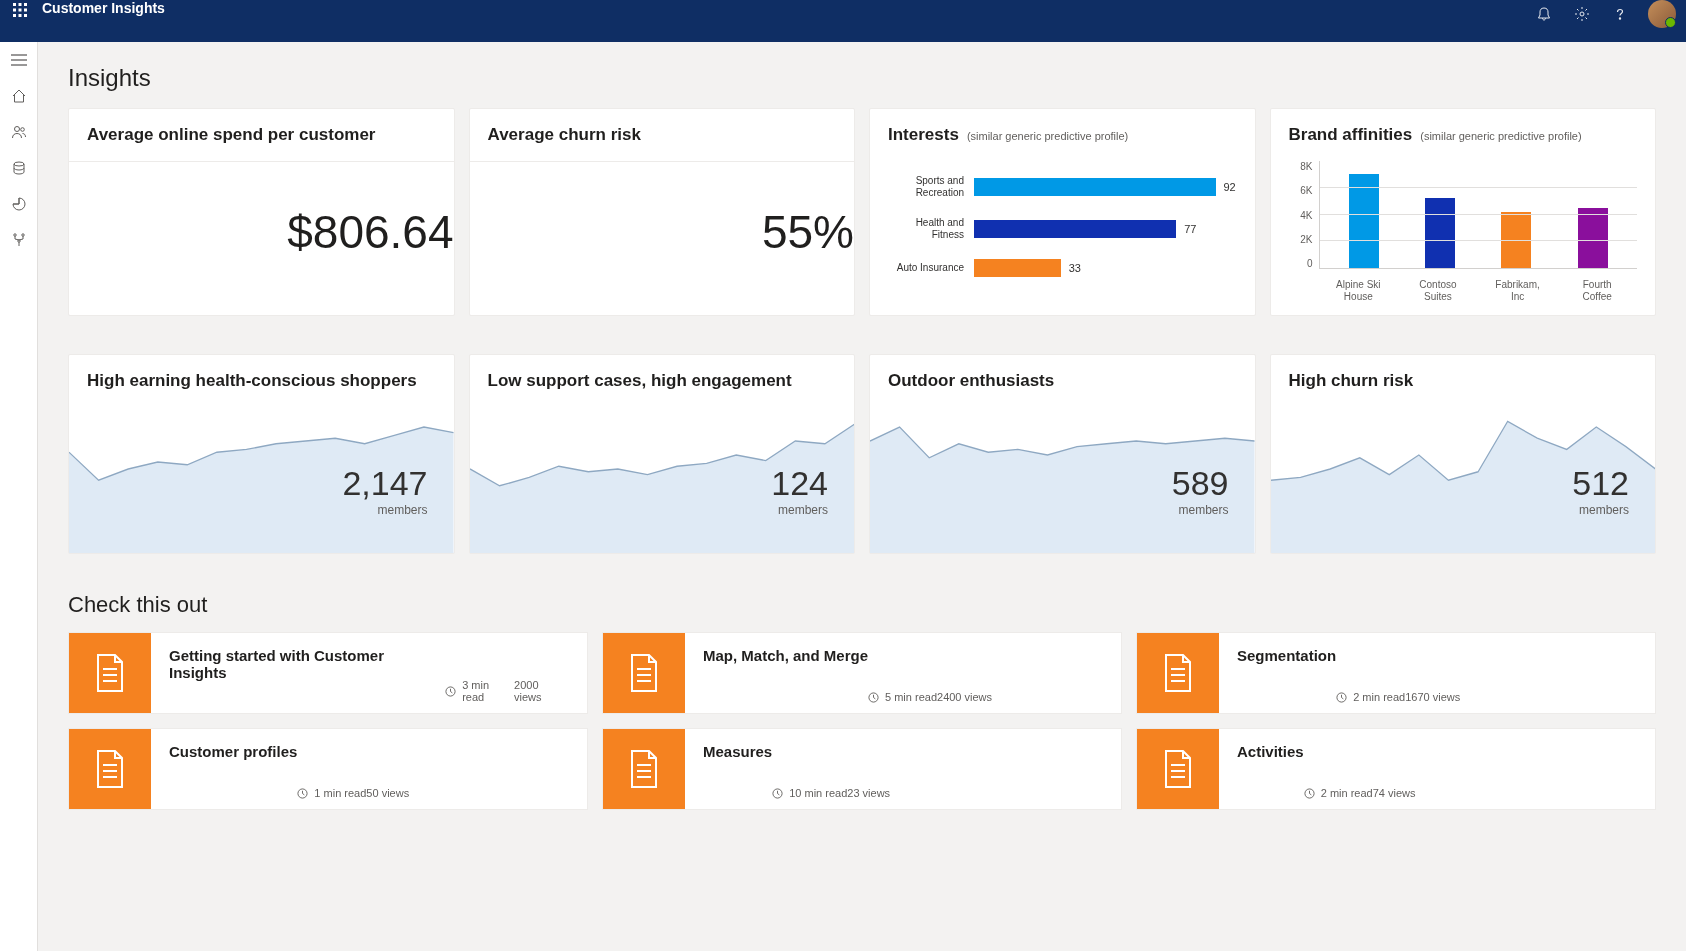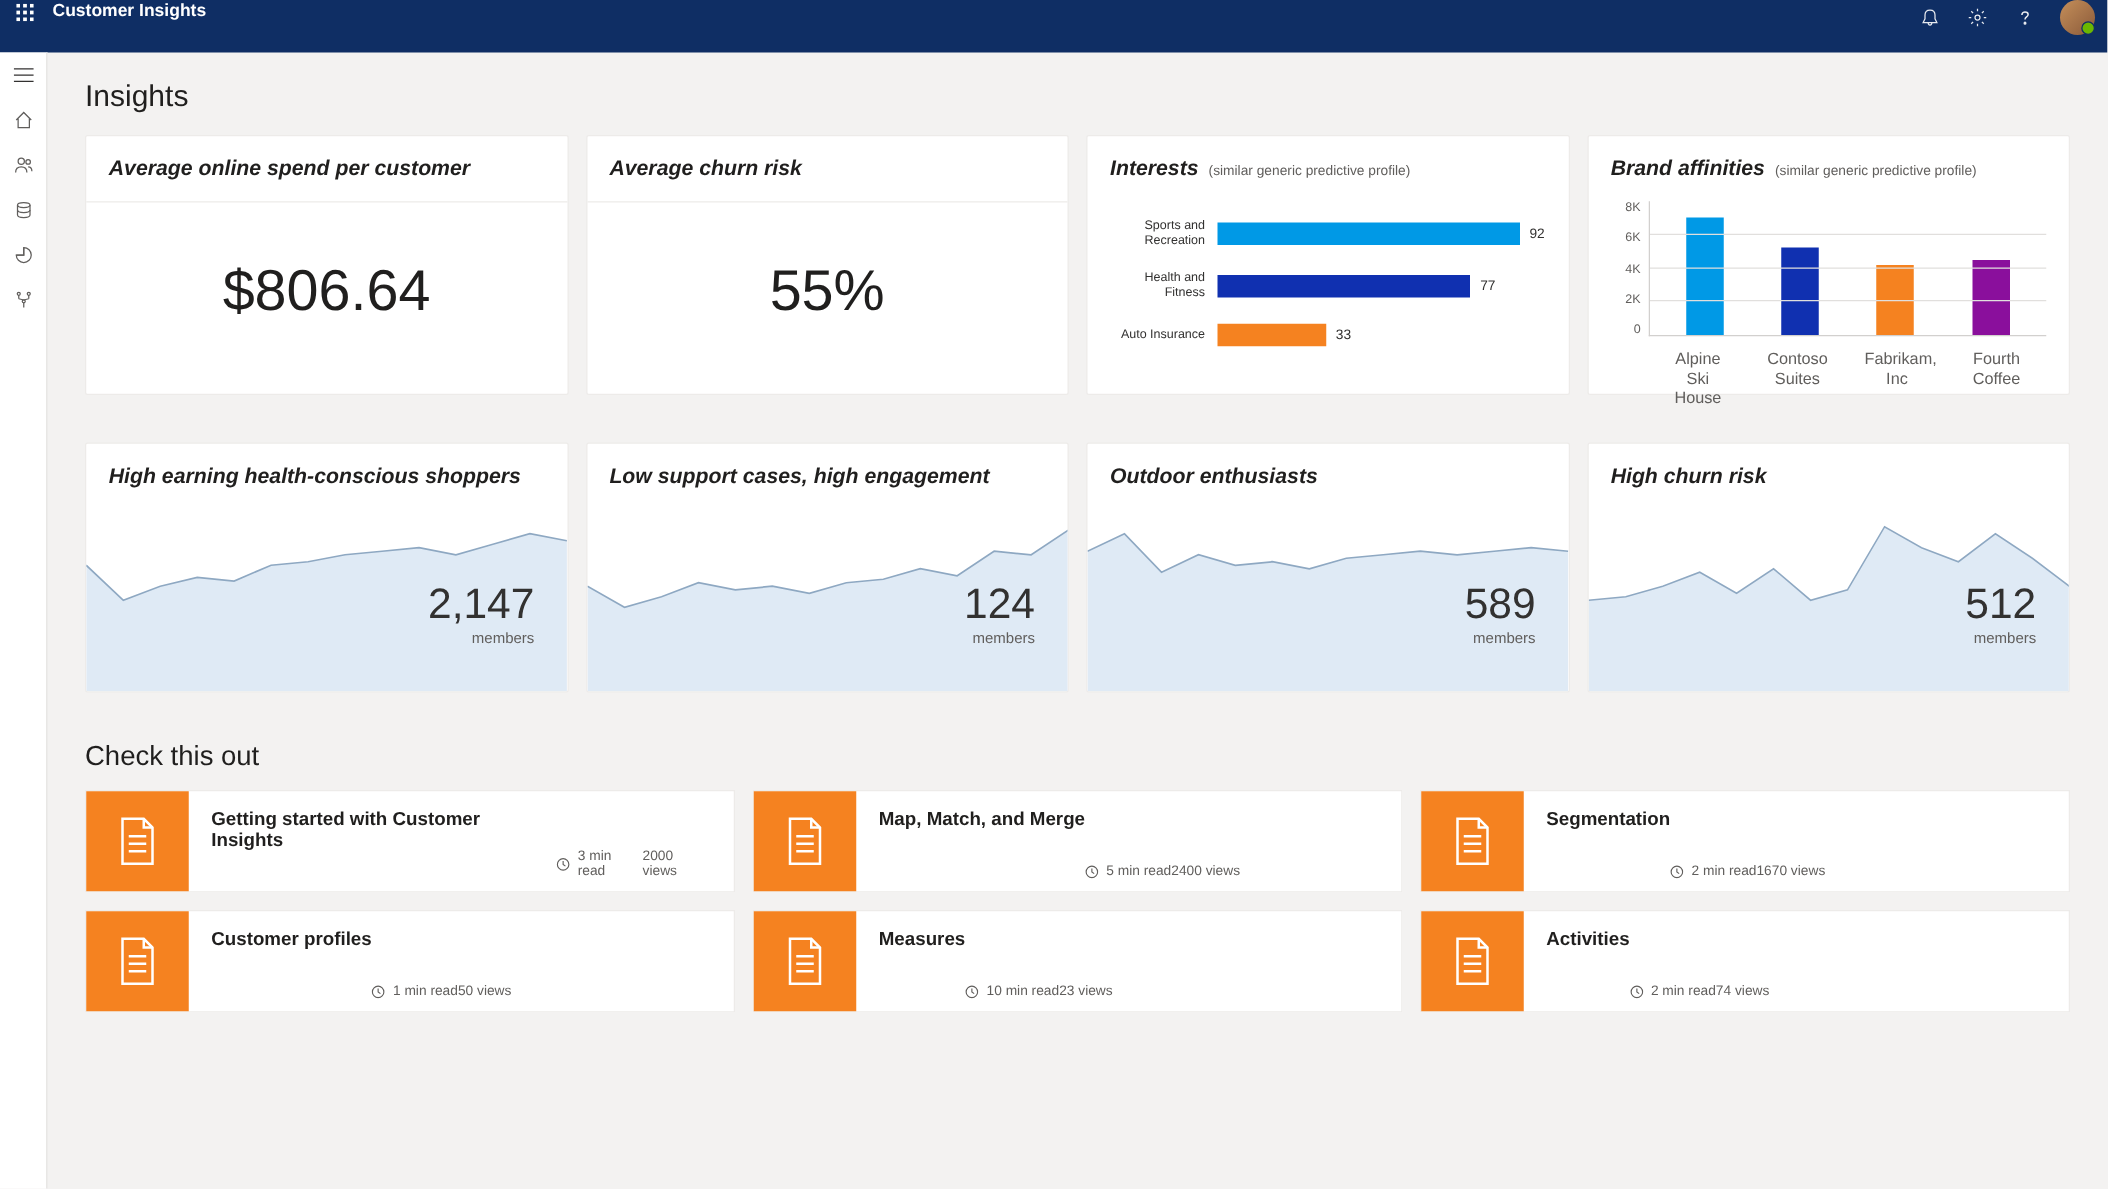--- a/index.html
+++ b/index.html
@@ -42,23 +42,23 @@
 
 .row { display:grid; grid-template-columns: repeat(4, 1fr); gap: 14px; margin-bottom: 38px; }
 
 .card {
   background:#fff;
   border:1px solid #edebe9;
   border-radius:2px;
 }
 .card .card-header { padding: 16px 18px; border-bottom: 1px solid #edebe9; }
 .card .card-header.noborder { border-bottom: none; }
-.card-title { font-size: 17px; font-weight: 600; color:#201f1e;font-style:italic; }
+.card-title { font-size: 17px; font-weight: 600; color:#201f1e; }
 .card-subtitle { font-size: 11px; color:#605e5c; font-weight:400; margin-left:8px;}
-.big-value-wrap { height: 140px; display:flex; align-items:center; justify-content:center; }
+.big-value-wrap { height: 140px; display:flex; align-items:center; justify-content:flex-end; }
 .big-value { font-size: 46px; font-weight: 400; color:#201f1e; }
 
 .seg-row .card { position:relative; height: 200px; }
 .seg-row .card-title { font-size: 17px; }
 .seg-body { position:absolute; inset:58px 0 0 0; }
 .seg-number { position:absolute; right:26px; bottom:36px; text-align:right; }
 .seg-number .num { font-size: 34px; font-weight:400; }
 .seg-number .lbl { font-size: 12px; color:#605e5c; text-align:right; }
 
 .section-heading { font-size: 22px; font-weight:400; margin: 12px 0 14px; color:#201f1e;}
@@ -80,21 +80,21 @@
 .hbar-track { flex:1; position:relative; height:18px; display:flex; align-items:center;}
 .hbar-fill { height:18px; }
 .hbar-val { font-size:11px; color:#323130; margin-left:8px;}
 
 
 .vbar-chart { padding: 0px 18px 10px; position:relative; height: 154px; display:flex; }
 .vbar-yaxis { width:30px; display:flex; flex-direction:column; justify-content:space-between; font-size:10px; color:#605e5c; text-align:right; padding-right:6px; height:108px;}
 .vbar-area { flex:1; border-left:1px solid #d2d0ce; border-bottom:1px solid #d2d0ce; height:108px; display:flex; align-items:flex-end; justify-content:space-around; padding: 0 6px; position:relative;}
 .vbar-bar { width:30px; }
 .vbar-gridline { position:absolute; left:0; right:0; height:1px; background:#e1dfdd; }
-.vbar-xlabels { position:absolute; left:48px; right:18px; top:118px; display:flex; justify-content:space-around; font-size:13px; color:#605e5c; text-align:center;}
+.vbar-xlabels { position:absolute; left:48px; right:18px; top:118px; display:flex; justify-content:space-around; font-size:10px; color:#605e5c; text-align:center;}
 .vbar-xlabels div { width:52px; line-height:1.2;}
 
 </style>
 </head>
 <body>
 
 <div class="topbar">
   <div class="waffle">
     <svg width="14" height="14" viewBox="0 0 14 14" fill="#fff">
         <rect x="0" y="0" width="3" height="3"></rect>

